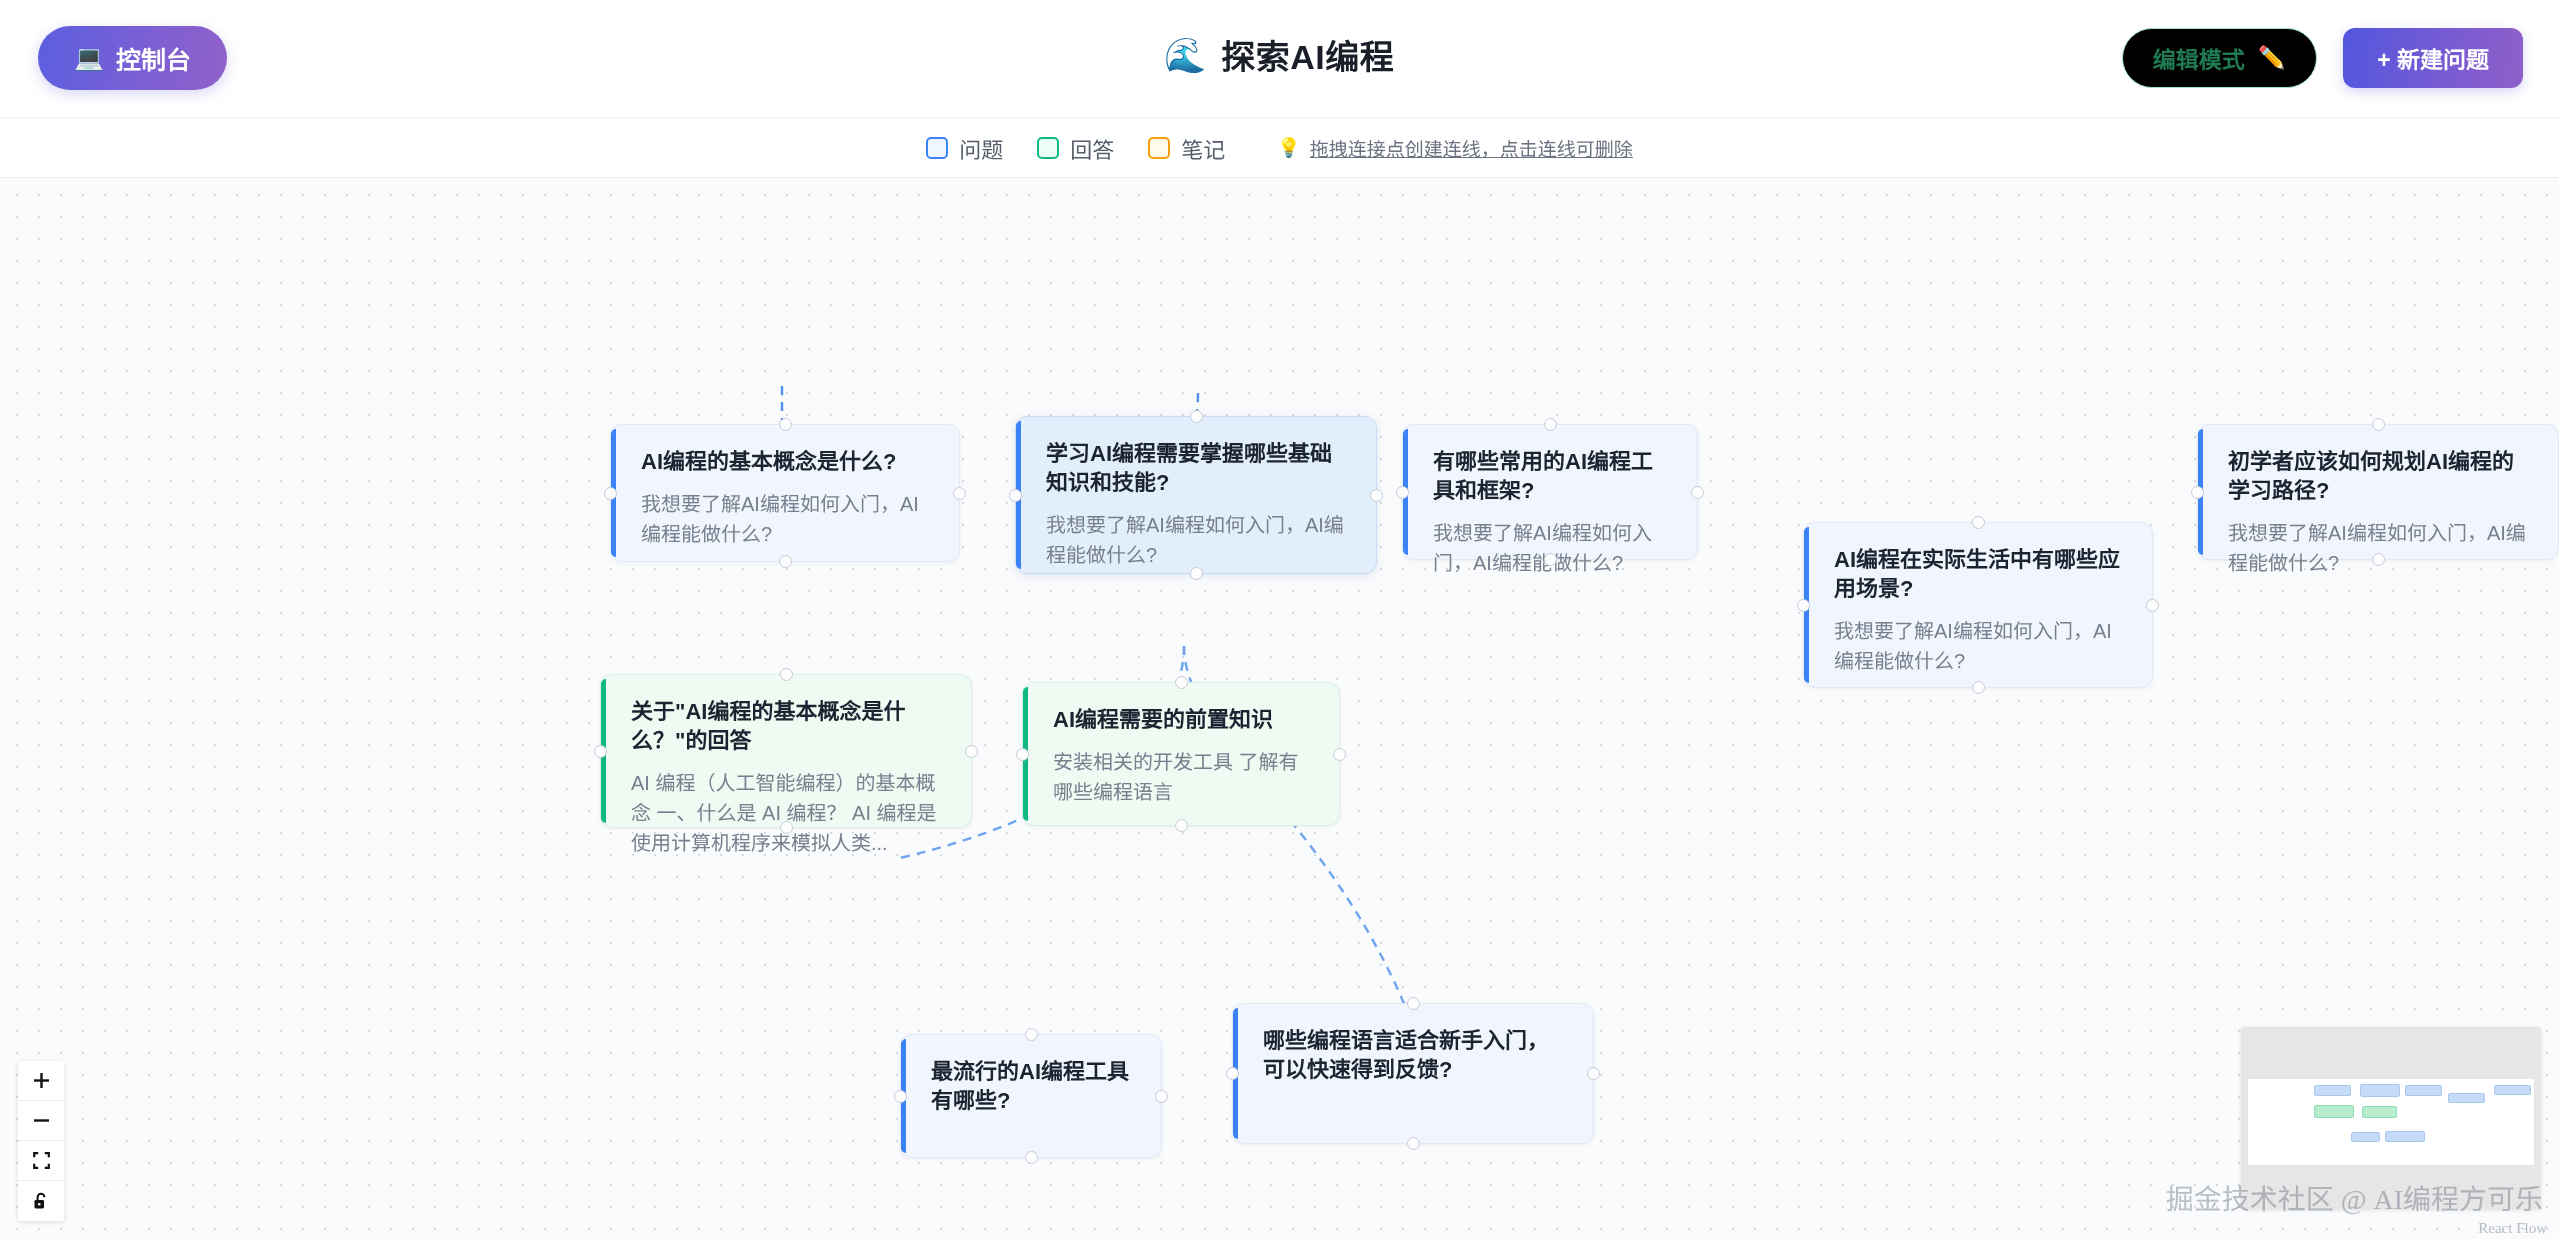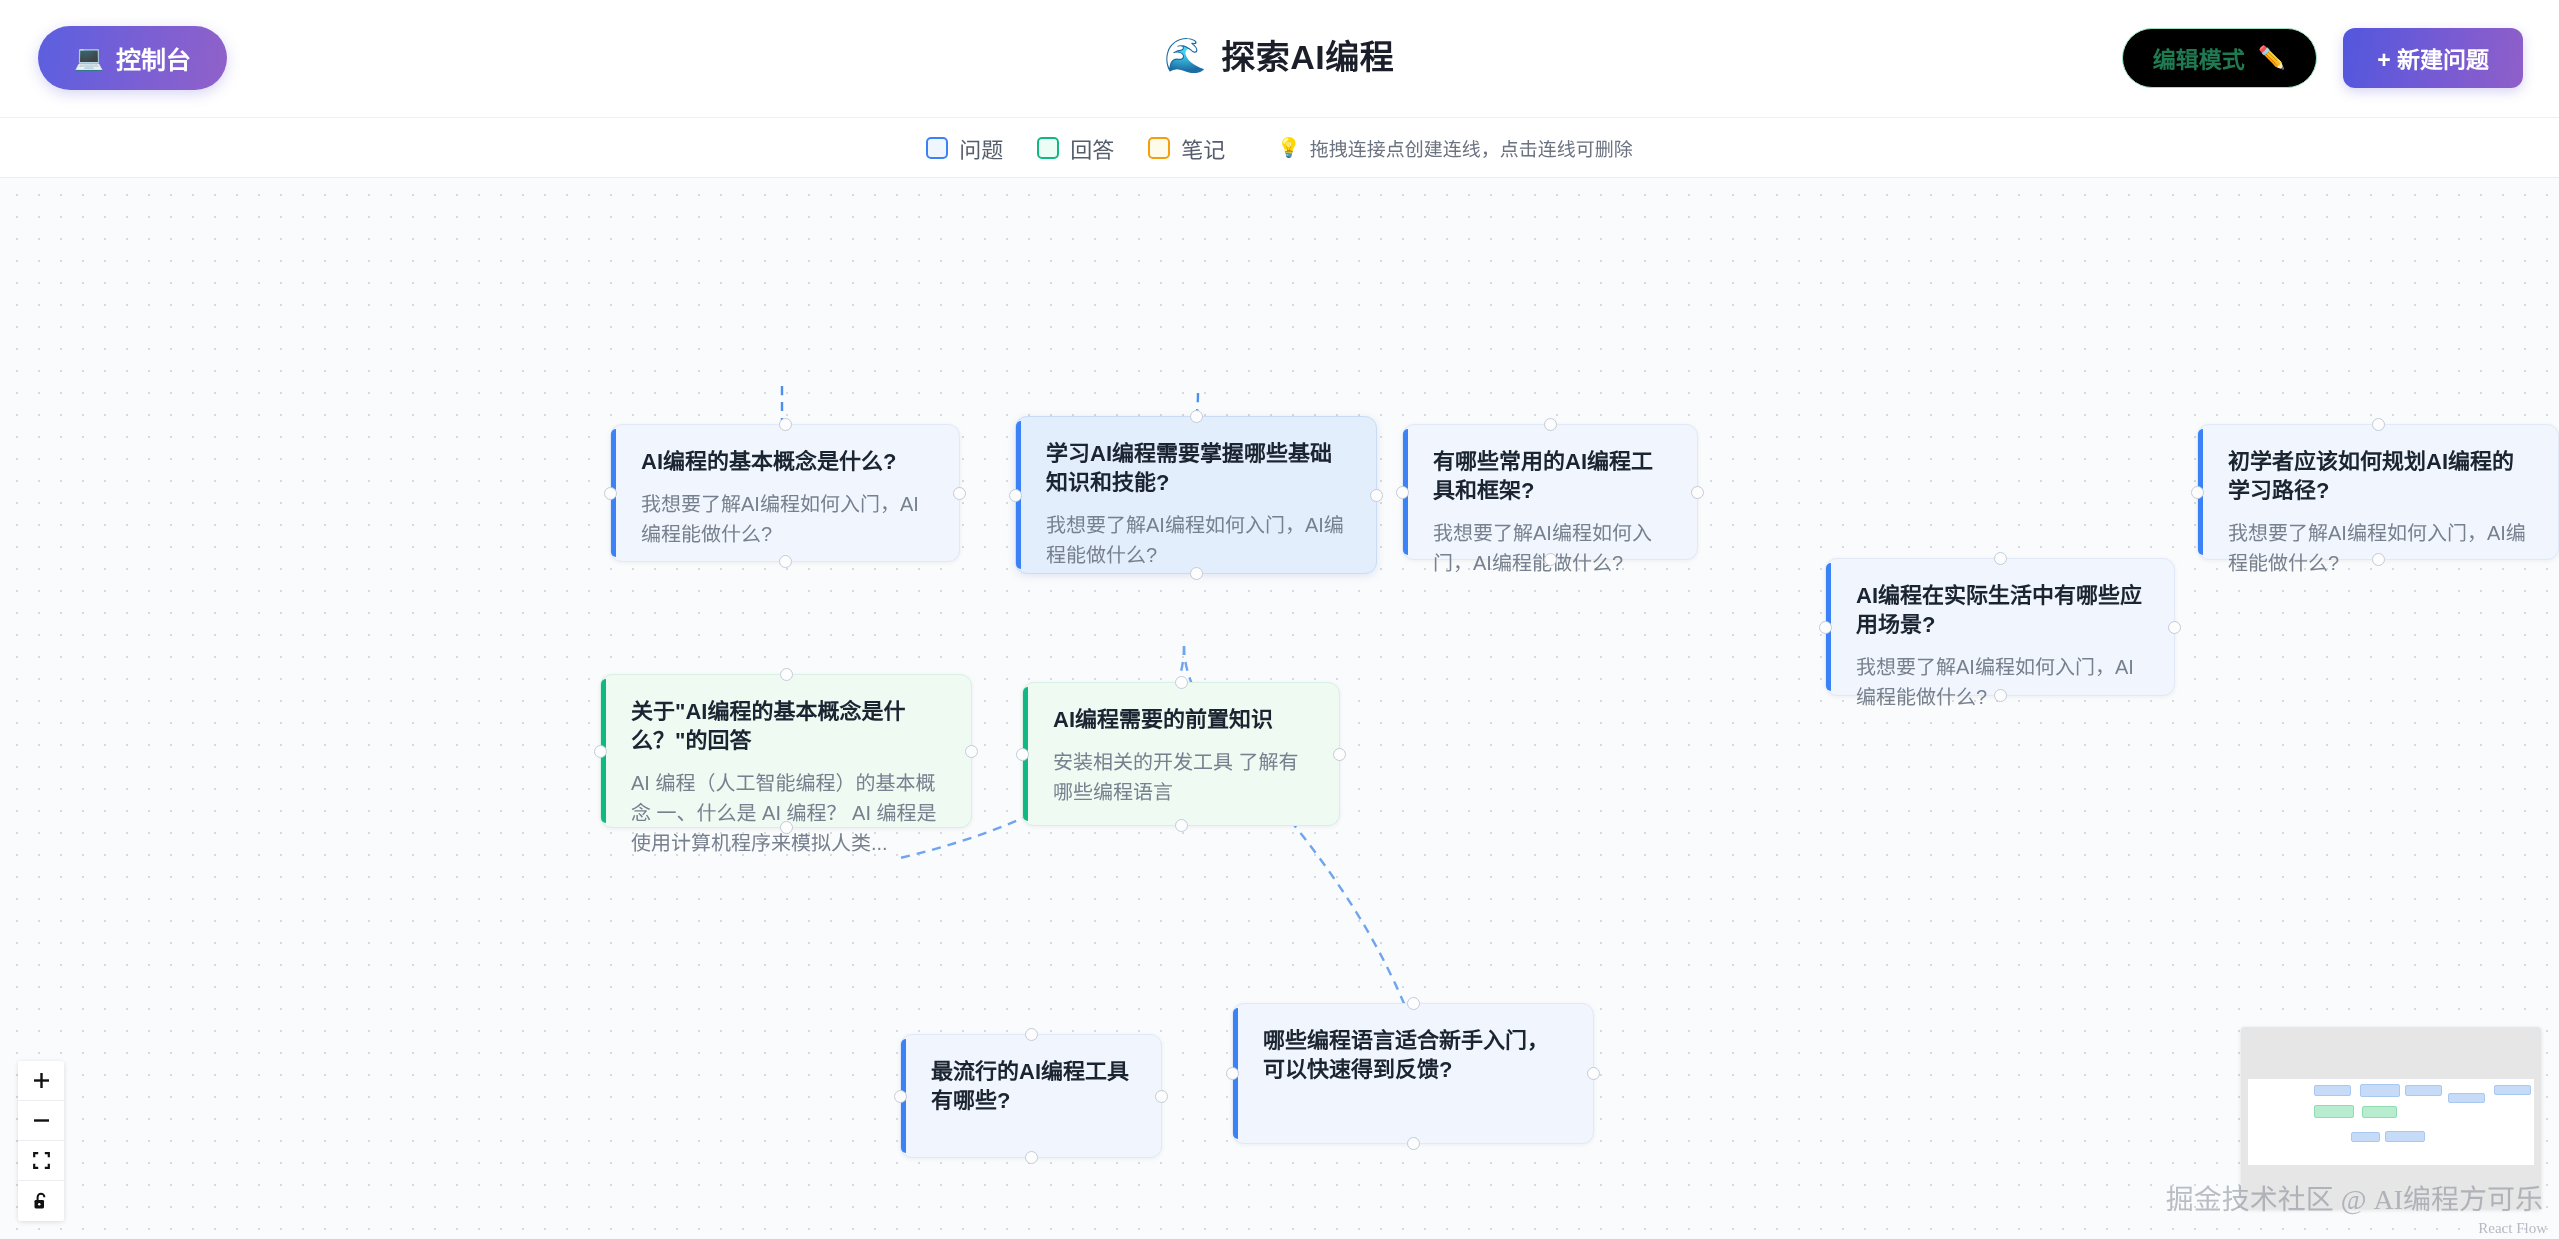--- a/index.html
+++ b/index.html
@@ -81,21 +81,21 @@
   .legend-item { display: flex; align-items: center; gap: 11px; cursor: default; }
   .legend-swatch {
     width: 22px; height: 22px; border-radius: 5px;
     border: 2.5px solid #3b82f6; background: #eff6ff;
   }
   .legend-swatch.green { border-color: #10b981; background: #ecfdf5; }
   .legend-swatch.orange { border-color: #f59e0b; background: #fffbeb; }
   .legend-label { font-size: 22px; color: #555d6b; }
   .legend-tip { display: flex; align-items: center; gap: 9px; margin-left: 18px; }
   .legend-tip .bulb { font-size: 19px; }
-  .legend-tip span.txt { font-size: 19px; color: #6b7280; }
+  .legend-tip span.txt { font-size: 19px; color: #6b7280; text-decoration: underline; }
 
   
   .canvas {
     position: absolute; left: 0; top: 178px;
     width: 2559px; height: 1061px;
     background-color: #fafbfc;
     background-image: radial-gradient(circle, #d5d9e0 1.1px, transparent 1.2px);
     background-size: 22px 22px;
     background-position: 6px 6px;
     overflow: hidden;
@@ -268,21 +268,21 @@
 
     <div class="node" style="left:1402px; top:246px; width:296px; height:136px;">
       <div class="node-title">有哪些常用的AI编程工具和框架?</div>
       <div class="node-body">我想要了解AI编程如何入门，AI编程能做什么?</div>
       <span class="handle top"></span>
       <span class="handle bottom"></span>
       <span class="handle left"></span>
       <span class="handle right"></span>
     </div>
 
-    <div class="node" style="left:1803px; top:380px; width:350px; height:138px;margin-left:22px;">
+    <div class="node" style="left:1803px; top:344px; width:350px; height:166px;">
       <div class="node-title">AI编程在实际生活中有哪些应用场景?</div>
       <div class="node-body">我想要了解AI编程如何入门，AI编程能做什么?</div>
       <span class="handle top"></span>
       <span class="handle bottom"></span>
       <span class="handle left"></span>
       <span class="handle right"></span>
     </div>
 
     <div class="node" style="left:2197px; top:246px; width:362px; height:136px;">
       <div class="node-title">初学者应该如何规划AI编程的学习路径?</div>

